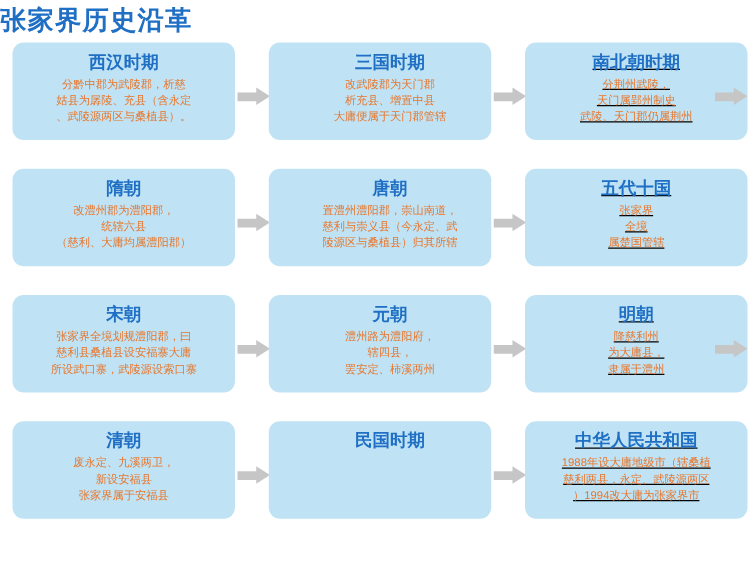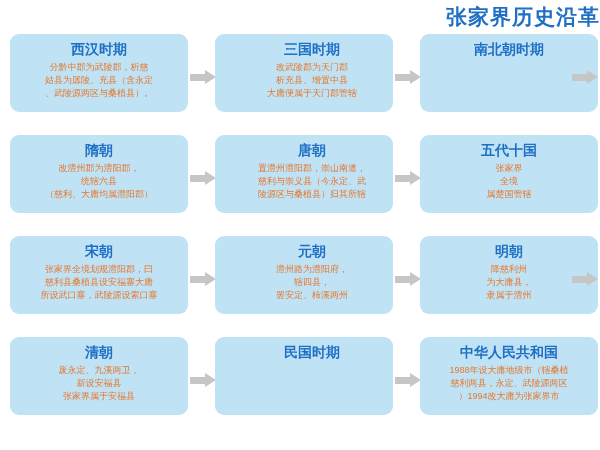--- a/index.html
+++ b/index.html
@@ -17,21 +17,21 @@
     position: relative;
     width: 600px;
     height: 450px;
     background: #ffffff;
   }
   #title {
     position: absolute;
     top: 4px;
     left: 0;
     width: 600px;
-    text-align: right;
+    text-align: left;
     font-size: 21px;
     font-weight: bold;
     color: #1f6fc4;
     letter-spacing: 1px;
     line-height: 26px;
   }
   #grid {
     position: absolute;
     top: 34px;
     left: 6px;
@@ -48,21 +48,21 @@
     width: 178px;
     min-height: 78px;
     background: #bfe3f5;
     border-radius: 9px;
     box-sizing: border-box;
     padding: 6px 8px 7px 8px;
     text-align: center;
   }
   .card.c0 { left: 4px; }
   .card.c1 { left: 209px; padding-left: 24px; }
-  .card.c2 { left: 414px; }
+  .card.c2 { left: 414px; text-decoration: underline; }
 
   .card-title {
     font-size: 14px;
     font-weight: bold;
     color: #1f6fc4;
     line-height: 19px;
     margin-bottom: 2px;
   }
   .card-body {
     font-size: 9px;
@@ -125,20 +125,23 @@
         <div class="card-body">改武陵郡为天门郡
 析充县、增置中县
 大庸便属于天门郡管辖</div>
       </div>
       <div class="arrow a1">
         <div class="shaft"></div>
         <div class="head"></div>
       </div>
       <div class="card c2">
         <div class="card-title">南北朝时期</div>
+        <div class="card-body">分荆州武陵，
+天门属郢州制史
+武陵、天门郡仍属荆州</div>
       </div>
       <div class="arrow a2">
         <div class="shaft"></div>
         <div class="head"></div>
       </div>
     </div>
 
     <div class="row">
       <div class="card c0">
         <div class="card-title">隋朝</div>

